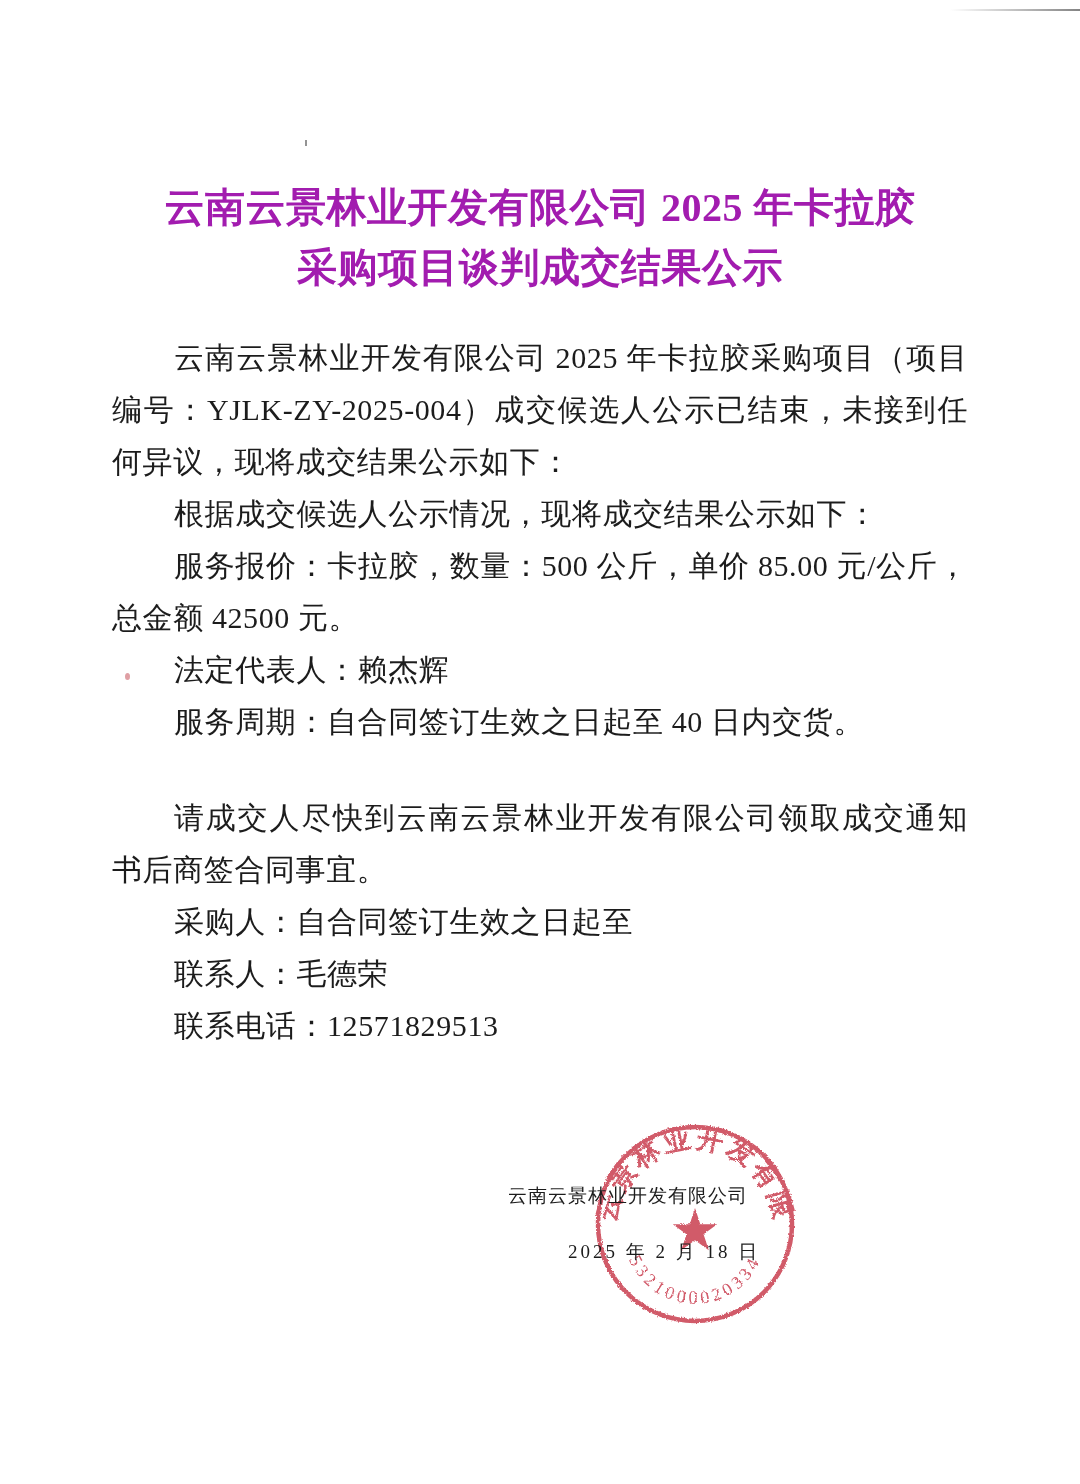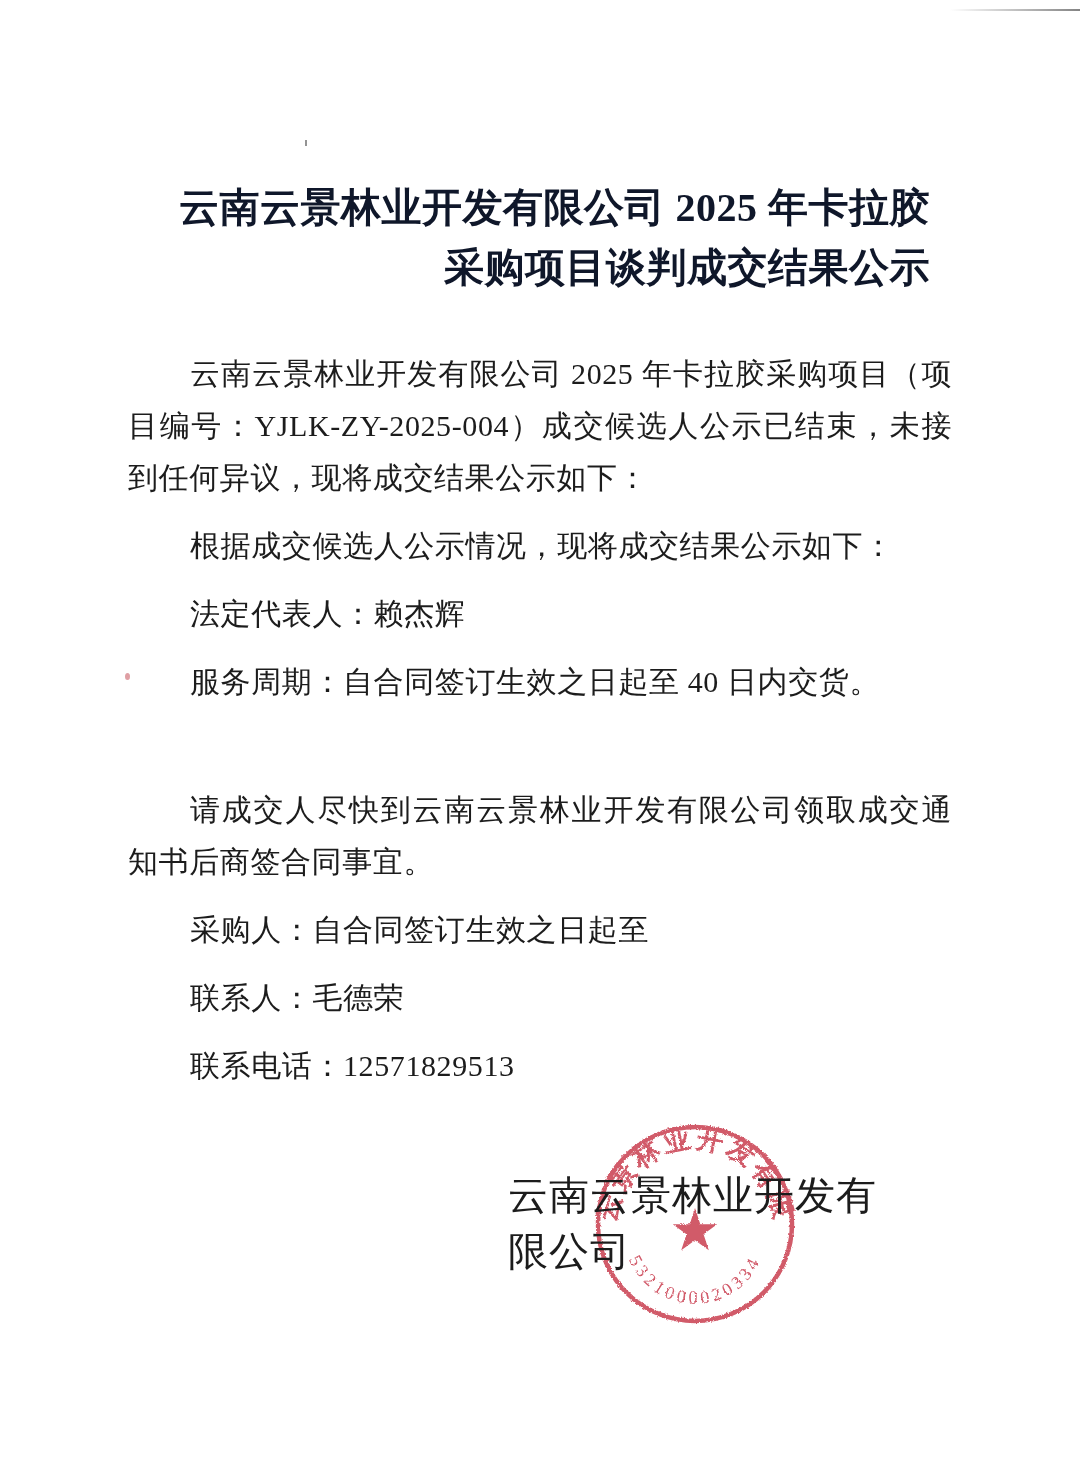--- a/index.html
+++ b/index.html
@@ -48,38 +48,38 @@
     left: 0; top: 0;
     width: 1080px;
     height: 1484px;
   }
 
   .doc-title {
     position: absolute;
     left: 150px;
     top: 178px;
     width: 780px;
-    text-align: right;
+    text-align: center;
     font-family: "Liberation Serif", "DejaVu Serif", serif;
     font-weight: bold;
     font-size: 40px;
     line-height: 60px;
     letter-spacing: 0.5px;
-    color: #0f172a;
+    color: #a21caf;
   }
 
   .body-block {
     position: absolute;
     left: 112px;
     top: 332px;
     width: 856px;
   }
 
   p.para {
-    margin: 16px;
+    margin: 0;
     font-size: 30px;
     line-height: 52px;
     text-align: justify;
     text-justify: inter-ideograph;
     letter-spacing: 0.6px;
     color: #1c1c1c;
   }
   p.indent {
     text-indent: 62px;
   }
@@ -87,21 +87,21 @@
     height: 44px;
   }
 
   
   .signature {
     position: absolute;
     left: 470px;
     top: 1168px;
     width: 440px;
     text-align: left;
-    font-size: 40px;
+    font-size: 19px;
     line-height: 56px;
     letter-spacing: 1px;
     color: #1c1c1c;
     z-index: 3;
   }
   .sig-company { padding-left: 38px; }
   .sig-date { padding-left: 98px; letter-spacing: 3px; }
 
   
   .seal {
@@ -122,20 +122,21 @@
 
   <div class="scan-streak"></div>
   <div class="scan-speck"></div>
   <div class="red-speck"></div>
 
   <div class="doc-title">云南云景林业开发有限公司 2025 年卡拉胶采购项目谈判成交结果公示</div>
 
   <div class="body-block">
     <p class="para indent">云南云景林业开发有限公司 2025 年卡拉胶采购项目（项目编号：YJLK-ZY-2025-004）成交候选人公示已结束，未接到任何异议，现将成交结果公示如下：</p>
     <p class="para indent">根据成交候选人公示情况，现将成交结果公示如下：</p>
+    <p class="para indent">服务报价：卡拉胶，数量：500 公斤，单价 85.00 元/公斤，总金额 42500 元。</p>
     <p class="para indent">法定代表人：赖杰辉</p>
     <p class="para indent">服务周期：自合同签订生效之日起至 40 日内交货。</p>
     <div class="spacer"></div>
     <p class="para indent">请成交人尽快到云南云景林业开发有限公司领取成交通知书后商签合同事宜。</p>
     <p class="para indent">采购人：自合同签订生效之日起至</p>
     <p class="para indent">联系人：毛德荣</p>
     <p class="para indent">联系电话：12571829513</p>
   </div>
 
   <div class="seal">
@@ -162,15 +163,16 @@
         <text x="104" y="132" text-anchor="middle" font-size="58" fill="#c8374a">★</text>
         <text font-family="'Liberation Serif','DejaVu Serif',serif" font-size="18" fill="#c8374a" letter-spacing="4">
           <textPath href="#ringBottom" startOffset="50%" text-anchor="middle">5321000020334</textPath>
         </text>
       </g>
     </svg>
   </div>
 
   <div class="signature">
     <div class="sig-company">云南云景林业开发有限公司</div>
+    <div class="sig-date">2025 年 2 月 18 日</div>
   </div>
 
 </div>
 
 </body></html>

